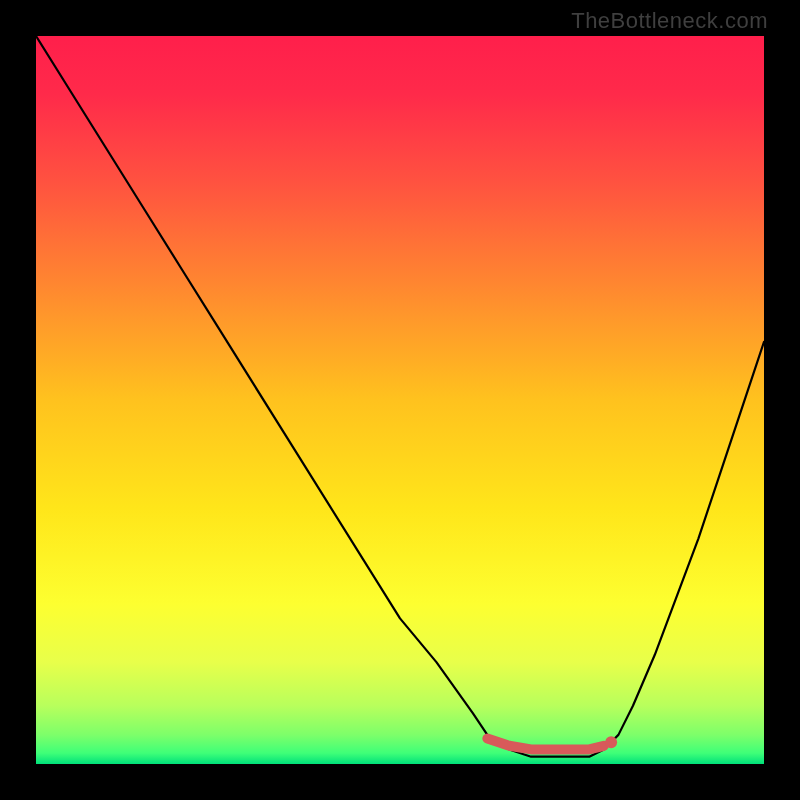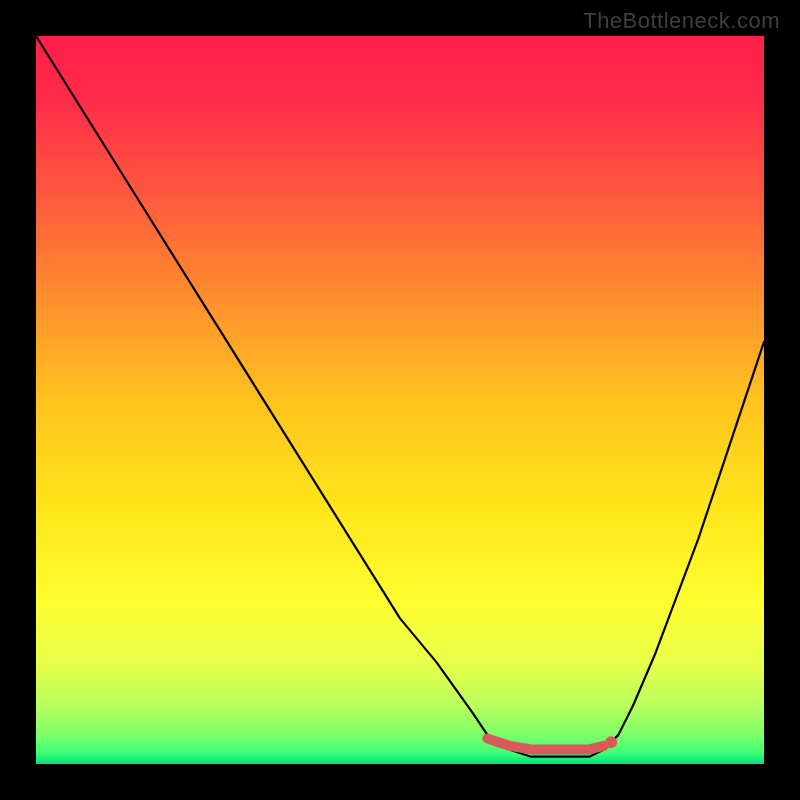--- a/index.html
+++ b/index.html
@@ -1,18 +1,18 @@
 <!DOCTYPE html>
 <html><head>
 <meta charset="utf-8">
 <style>
   html,body{margin:0;padding:0;width:800px;height:800px;background:#000;overflow:hidden;font-family:Arial,Helvetica,sans-serif}
   .chart-wrap{position:absolute;left:36px;top:36px;width:728px;height:728px;background:#000}
   .plot{position:absolute;left:0;top:0;width:728px;height:728px}
-  .watermark{position:absolute;right:20px;top:8px;color:#3f3f3f;font-size:22px;font-weight:500;letter-spacing:0.5px}
+  .watermark{position:absolute;right:32px;top:8px;color:#3f3f3f;font-size:22px;font-weight:500;letter-spacing:0.5px}
 </style>
 </head>
 <body>
 
 <div class="chart-wrap">
   <svg class="plot" viewBox="0 0 728 728" preserveAspectRatio="none">
     <defs>
       <linearGradient id="bg-grad" x1="0" y1="0" x2="0" y2="1">
           <stop offset="0%" stop-color="#ff1f4b"></stop>
           <stop offset="8%" stop-color="#ff2a4a"></stop>

